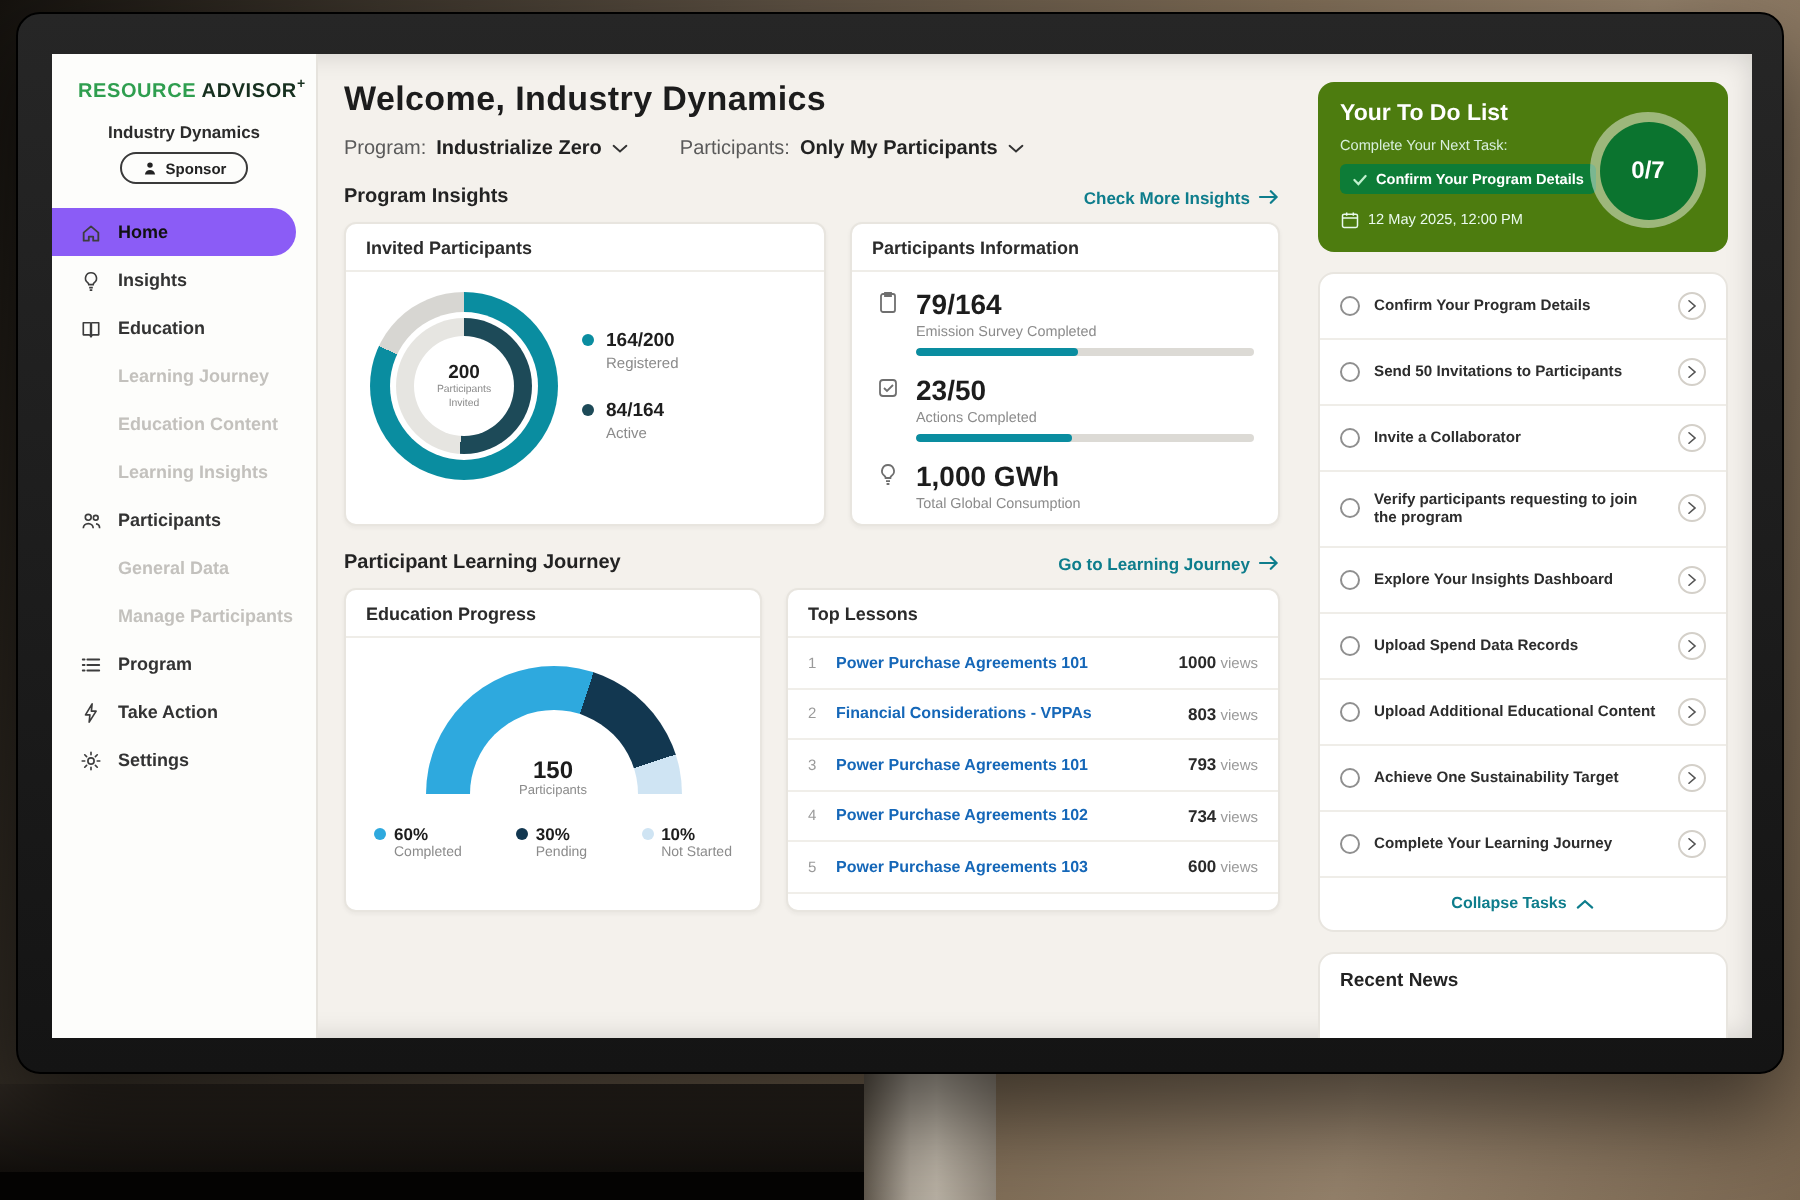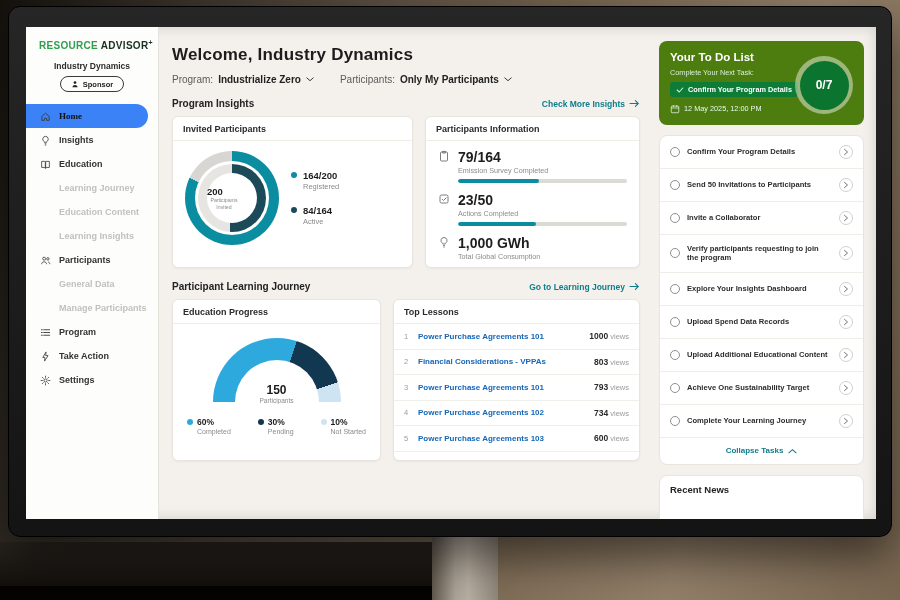--- a/index.html
+++ b/index.html
@@ -16,44 +16,44 @@
   
   .sidebar{flex:0 0 133px;background:#fdfdfb;border-right:1px solid #e6e3dd;padding-top:12px;}
   .logo{padding-left:13px;font-size:10px;font-weight:700;letter-spacing:.3px;}
   .logo .g{color:#2f9e4f;} .logo .d{color:#17301f;} .logo sup{font-size:7px;color:#17301f;}
   .org{text-align:center;font-size:8.5px;font-weight:700;color:#2c2c2c;margin-top:10px;}
   .sponsor{display:flex;align-items:center;gap:4px;justify-content:center;width:64px;margin:5px auto 0;border:1px solid #3a3a3a;border-radius:10px;padding:2.5px 0;font-size:7.5px;font-weight:700;color:#222;cursor:pointer;}
   .sponsor .ico{display:flex;color:#222;}
   nav{margin-top:12px;}
   .nav-item{display:flex;align-items:center;gap:7px;height:24px;padding-left:14px;margin-right:10px;font-size:9px;font-weight:700;color:#333;cursor:pointer;}
   .nav-item .nav-ico{width:12px;display:flex;color:#3d3d3d;}
-  .nav-item.active{background:#3b82f6;border-radius:0 13px 13px 0;color:#111;font-family:Liberation Serif, serif;}
+  .nav-item.active{background:#8b5cf6;border-radius:0 13px 13px 0;color:#111;}
   .nav-item.sub{padding-left:33px;color:#c3c1bd;font-weight:600;}
   
-  .main{flex:1;min-width:0;padding:18px 9px 0 13px;}
+  .main{flex:1;min-width:0;padding:13px 9px 0 13px;}
   .welcome{font-size:17px;font-weight:700;color:#1c1c1c;letter-spacing:.2px;}
   .filters{display:flex;gap:26px;margin-top:9px;}
   .filter{display:flex;align-items:center;gap:5px;font-size:10px;cursor:pointer;}
   .filter .fl{color:#5a5a5a;}
   .filter .fv{font-weight:700;color:#222;}
   .filter .chev{display:flex;color:#333;}
   .sec-row{display:flex;justify-content:space-between;align-items:center;margin-top:13px;}
   .sec-title{font-size:10px;font-weight:700;color:#232323;}
   .sec-link{display:flex;align-items:center;gap:4px;font-size:8.5px;font-weight:700;color:#0e7d8c;cursor:pointer;}
   .sec-link .ico{display:flex;color:#0e7d8c;}
   .cards{display:flex;gap:12px;margin-top:7px;}
   .card{background:#fff;border:1px solid #e8e5df;border-radius:6px;box-shadow:0 1px 2px rgba(30,30,30,.05);}
   .card-title{padding:7px 10px 6px;font-size:9px;font-weight:700;color:#2b2b2b;border-bottom:1px solid #efede8;}
   
   .card-invited{width:241px;height:152px;}
   .invited-body{display:flex;align-items:center;padding:10px 8px 10px 12px;gap:12px;}
   .donut-outer{width:94px;height:94px;border-radius:50%;padding:10px;}
   .donut-gap{width:100%;height:100%;border-radius:50%;background:#fff;padding:3px;}
   .donut-inner{width:100%;height:100%;border-radius:50%;padding:9px;}
-  .donut-hole{width:100%;height:100%;border-radius:50%;background:#fff;display:flex;flex-direction:column;justify-content:center;align-items:flex-start;text-align:center;}
+  .donut-hole{width:100%;height:100%;border-radius:50%;background:#fff;display:flex;flex-direction:column;justify-content:center;align-items:center;text-align:center;}
   .donut-hole .dv{font-size:9.5px;font-weight:700;color:#1e1e1e;}
   .donut-hole .dl{font-size:5.2px;color:#8b8b8b;line-height:1.3;width:34px;}
   .legend{display:flex;flex-direction:column;gap:14px;}
   .leg-item{display:flex;gap:6px;align-items:flex-start;}
   .leg-dot{width:6px;height:6px;border-radius:50%;margin-top:2px;flex:0 0 6px;}
   .leg-value{font-size:9.5px;font-weight:700;color:#1e1e1e;}
   .leg-label{font-size:7.5px;color:#8b8b8b;margin-top:1px;}
   
   .card-info{flex:1;height:152px;}
   .info-body{padding:8px 12px 0 12px;display:flex;flex-direction:column;gap:9px;}

